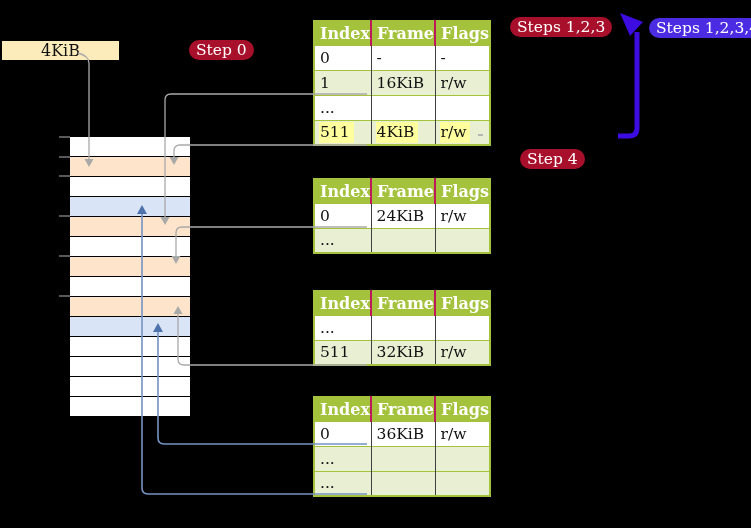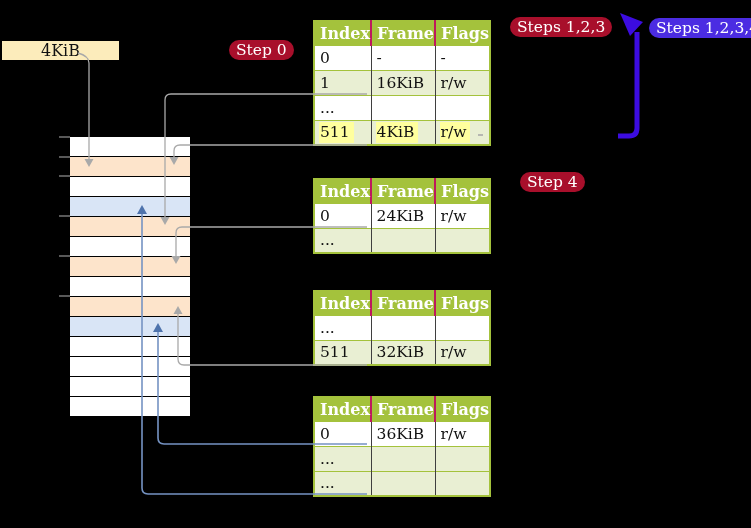--- a/index.html
+++ b/index.html
@@ -23,24 +23,24 @@
     font-size:16px; line-height:19px; text-align:center;
   }
   
   .badge{
     position:absolute; height:20px; line-height:20px; padding:0 7px;
     border-radius:10px; color:var(--text-light,#fff); font-size:15.5px;
     white-space:nowrap;
   }
   .badge.crimson{background:var(--badge-crimson,#a80f2b);}
   .badge.blue{background:var(--badge-blue,#4b2ce2);}
-  #badge-step0{left:189px; top:40px;margin-left:40px;}
+  #badge-step0{left:189px; top:40px;}
   #badge-steps123{left:510px; top:17px;}
   #badge-steps1234{left:649px; top:18px;}
-  #badge-step4{left:520px; top:172px;}
+  #badge-step4{left:520px; top:149px;}
   
   #memcol{position:absolute; left:70px; top:137px; width:120px;}
   .mem-row{height:20px; box-sizing:border-box; border-bottom:1.5px solid #000;}
   .mem-row.white{background:var(--mem-white,#fff);}
   .mem-row.orange{background:var(--mem-orange,#fde4cb);}
   .mem-row.blue{background:var(--mem-blue,#d9e5f6);}
   .tick{position:absolute; left:59px; width:11px; height:2px; background:var(--tick-gray,#595959);}
   
   table.ptable{
     position:absolute; border-collapse:collapse; table-layout:fixed;

